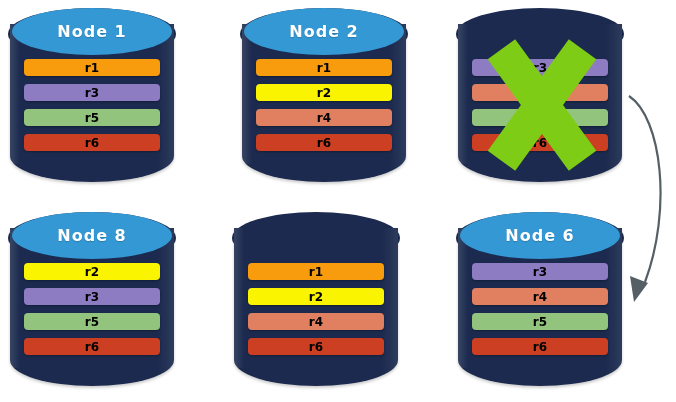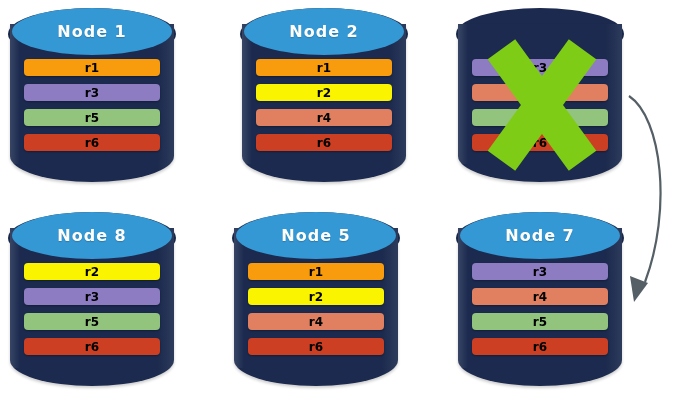--- a/index.html
+++ b/index.html
@@ -219,44 +219,41 @@
         </div>
       <div class="bar" style="background:#cc3f22;">
           <span>r6</span>
         </div>
     </div>
   </div>
 
   <div class="node" style="left:228px; top:206px;">
     <div class="cyl-rim"></div>
     <div class="cyl-body"></div>
-    <div class="cyl-top">
-      <span class="node-label">Node 5</span>
-    </div>
     <div class="bars">
       <div class="bar" style="background:#f89c0e;">
           <span>r1</span>
         </div>
       <div class="bar" style="background:#faf400;">
           <span>r2</span>
         </div>
       <div class="bar" style="background:#e08060;">
           <span>r4</span>
         </div>
       <div class="bar" style="background:#cc3f22;">
           <span>r6</span>
         </div>
     </div>
   </div>
 
   <div class="node" style="left:452px; top:206px;">
     <div class="cyl-rim"></div>
     <div class="cyl-body"></div>
     <div class="cyl-top">
-      <span class="node-label">Node 7</span>
+      <span class="node-label">Node 6</span>
     </div>
     <div class="bars">
       <div class="bar" style="background:#8e7cc3;">
           <span>r3</span>
         </div>
       <div class="bar" style="background:#e08060;">
           <span>r4</span>
         </div>
       <div class="bar" style="background:#93c47d;">
           <span>r5</span>

